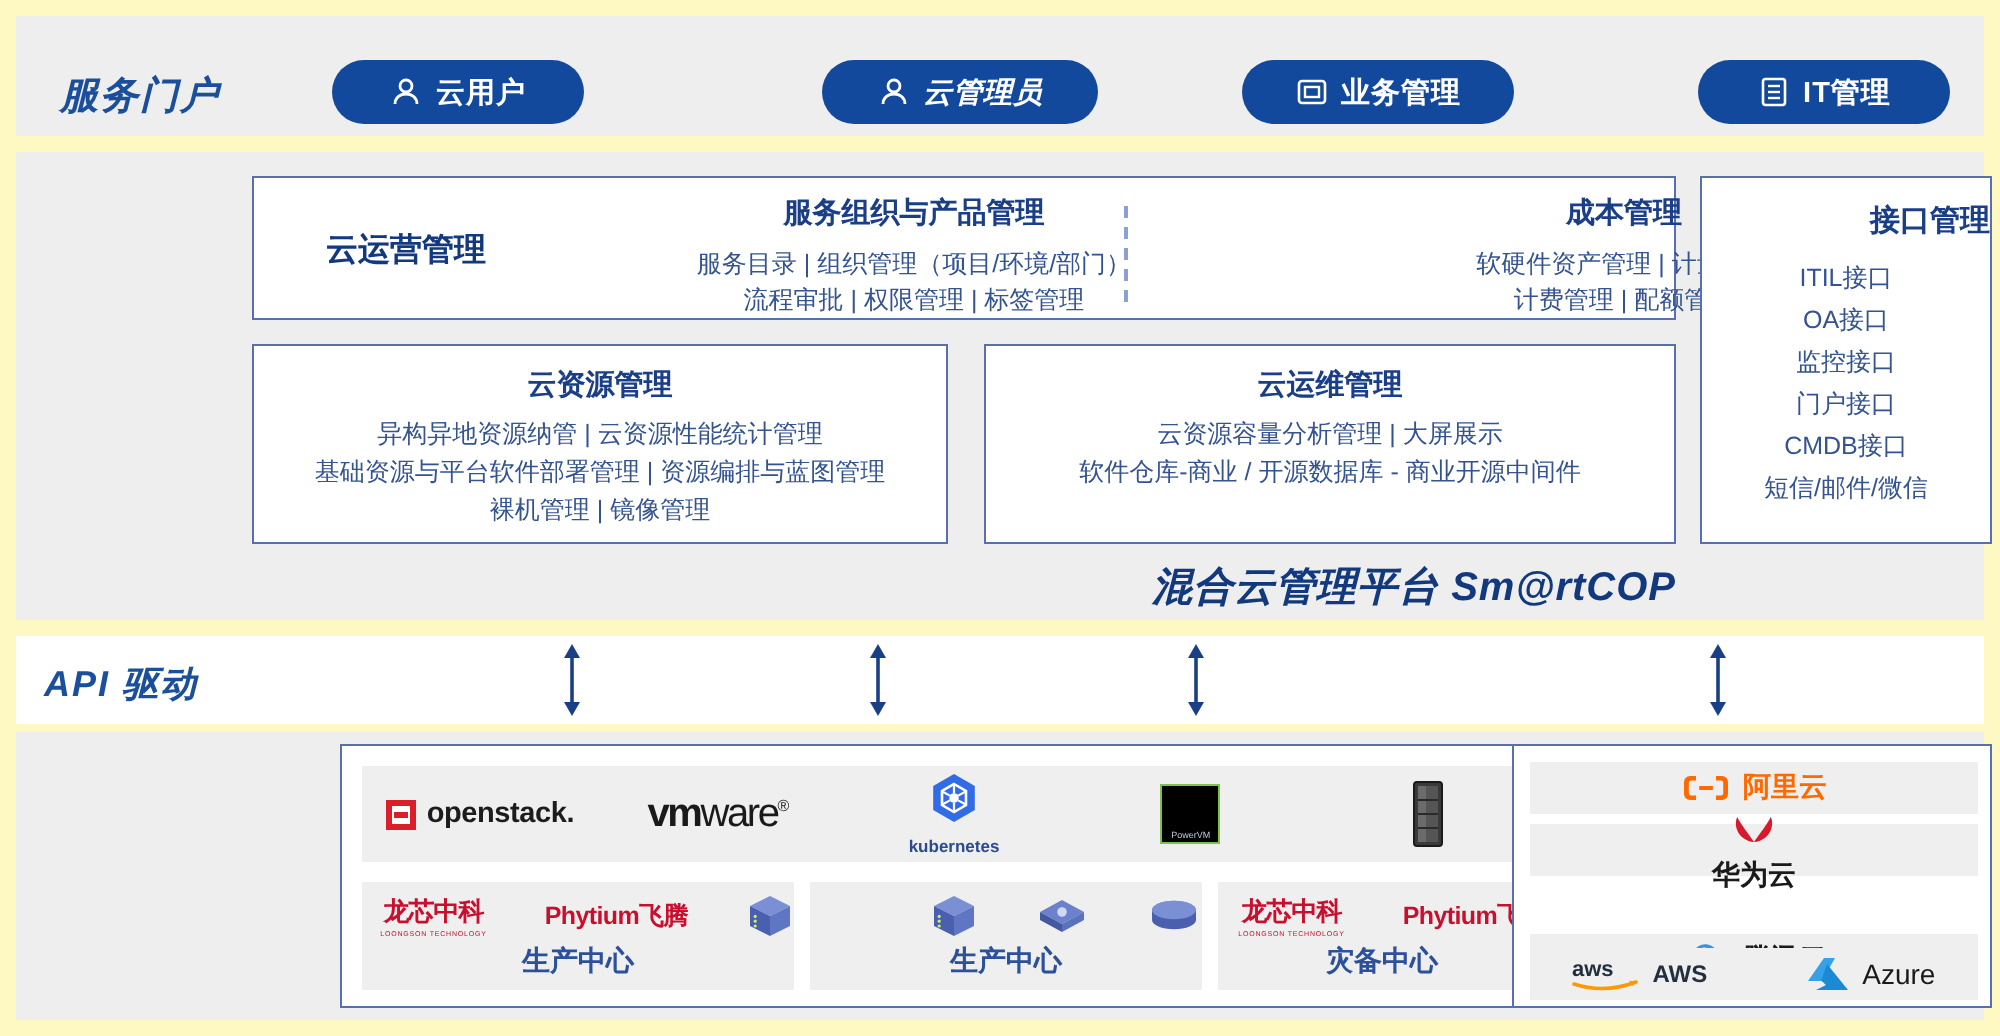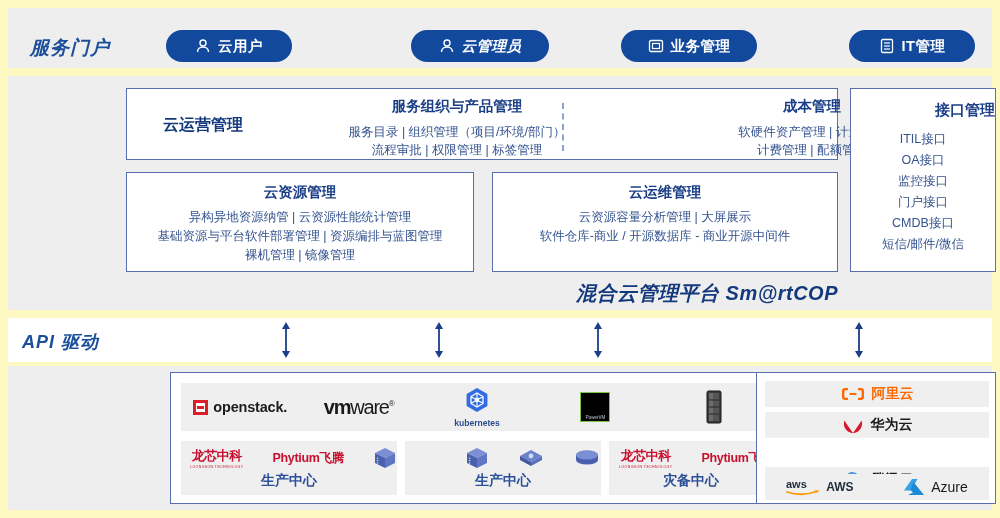--- a/index.html
+++ b/index.html
@@ -137,21 +137,21 @@
     position: absolute; left: 748px; top: 6px;
     width: 240px; height: 132px;
     border: 1.4px solid #5a6fae; background: #ffffff;
   }
   .pub-row {
     position: absolute; left: 8px; width: 224px; height: 26px;
     background: #efefef;
     display: flex; align-items: center; justify-content: center; gap: 7px;
   }
   #pub0 { top: 8px; }
-  #pub1 { top: 39px; }
+  #pub1 { top: 39px; flex-direction: column; }
   #pub2 { top: 70px; margin-top: 24px; }
   #pub3 { top: 101px; justify-content: space-around; }
   .pub-txt { font-size: 14px; font-weight: bold; }
   .pub-half { display:flex; align-items:center; gap:6px; }
 
   
   .logo-openstack { display:flex; align-items:center; gap:5px; }
   .os-mark {
     width: 15px; height: 15px; border: 3px solid #da1f28; background: #fff;
     position: relative;

